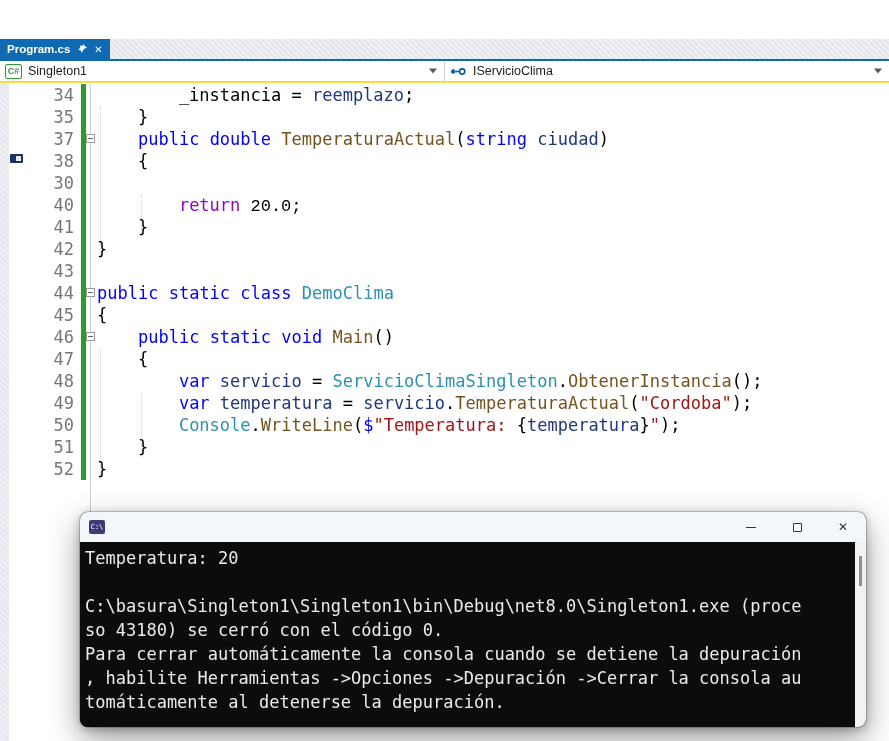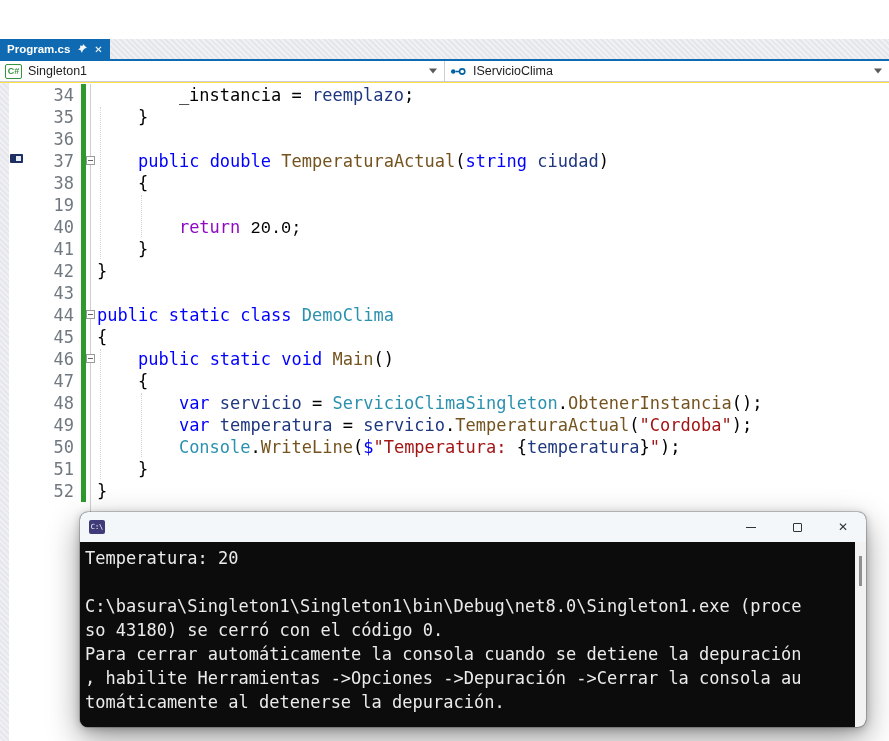--- a/index.html
+++ b/index.html
@@ -127,41 +127,35 @@
           <div class="foldcol"></div>
           <div class="code"><span style="color: rgb(1, 1, 1);">        _instancia = </span><span style="color: rgb(31, 55, 127);">reemplazo</span><span style="color: rgb(1, 1, 1);">;</span></div>
         </div>
         <div class="row">
           <div class="num">35</div>
           <div class="chbar"></div>
           <div class="foldcol"></div>
           <div class="code"><span style="color: rgb(1, 1, 1);">    }</span></div>
         </div>
         <div class="row">
-          <div class="num">36</div>
-          <div class="chbar"></div>
-          <div class="foldcol"></div>
-          <div class="code"></div>
-        </div>
-        <div class="row">
           <div class="num">37</div>
           <div class="chbar"></div>
           <div class="foldcol">
             <div class="foldbox"></div>
           </div>
           <div class="code"><span style="color: rgb(1, 1, 1);">    </span><span style="color: rgb(0, 0, 255);">public</span><span style="color: rgb(1, 1, 1);"> </span><span style="color: rgb(0, 0, 255);">double</span><span style="color: rgb(1, 1, 1);"> </span><span style="color: rgb(116, 83, 31);">TemperaturaActual</span><span style="color: rgb(1, 1, 1);">(</span><span style="color: rgb(0, 0, 255);">string</span><span style="color: rgb(1, 1, 1);"> </span><span style="color: rgb(31, 55, 127);">ciudad</span><span style="color: rgb(1, 1, 1);">)</span></div>
         </div>
         <div class="row">
           <div class="num">38</div>
           <div class="chbar"></div>
           <div class="foldcol"></div>
           <div class="code"><span style="color: rgb(1, 1, 1);">    {</span></div>
         </div>
         <div class="row">
-          <div class="num">19</div>
+          <div class="num">30</div>
           <div class="chbar"></div>
           <div class="foldcol"></div>
           <div class="code"><span style="color: rgb(1, 1, 1);">        </span></div>
         </div>
         <div class="row">
           <div class="num">40</div>
           <div class="chbar"></div>
           <div class="foldcol"></div>
           <div class="code"><span style="color: rgb(1, 1, 1);">        </span><span style="color: rgb(143, 8, 196);">return</span><span style="color: rgb(1, 1, 1); font-family: Liberation Mono, monospace;"> 20.0;</span></div>
         </div>

